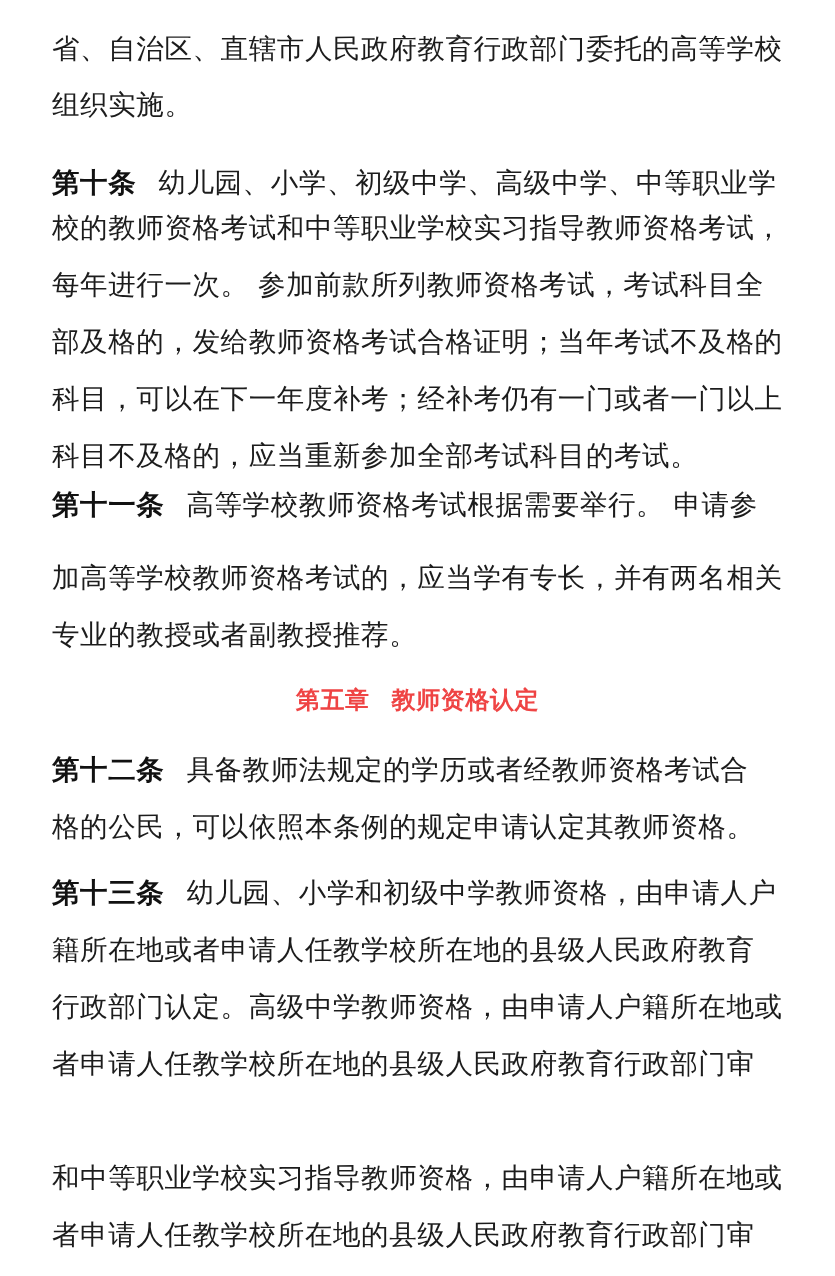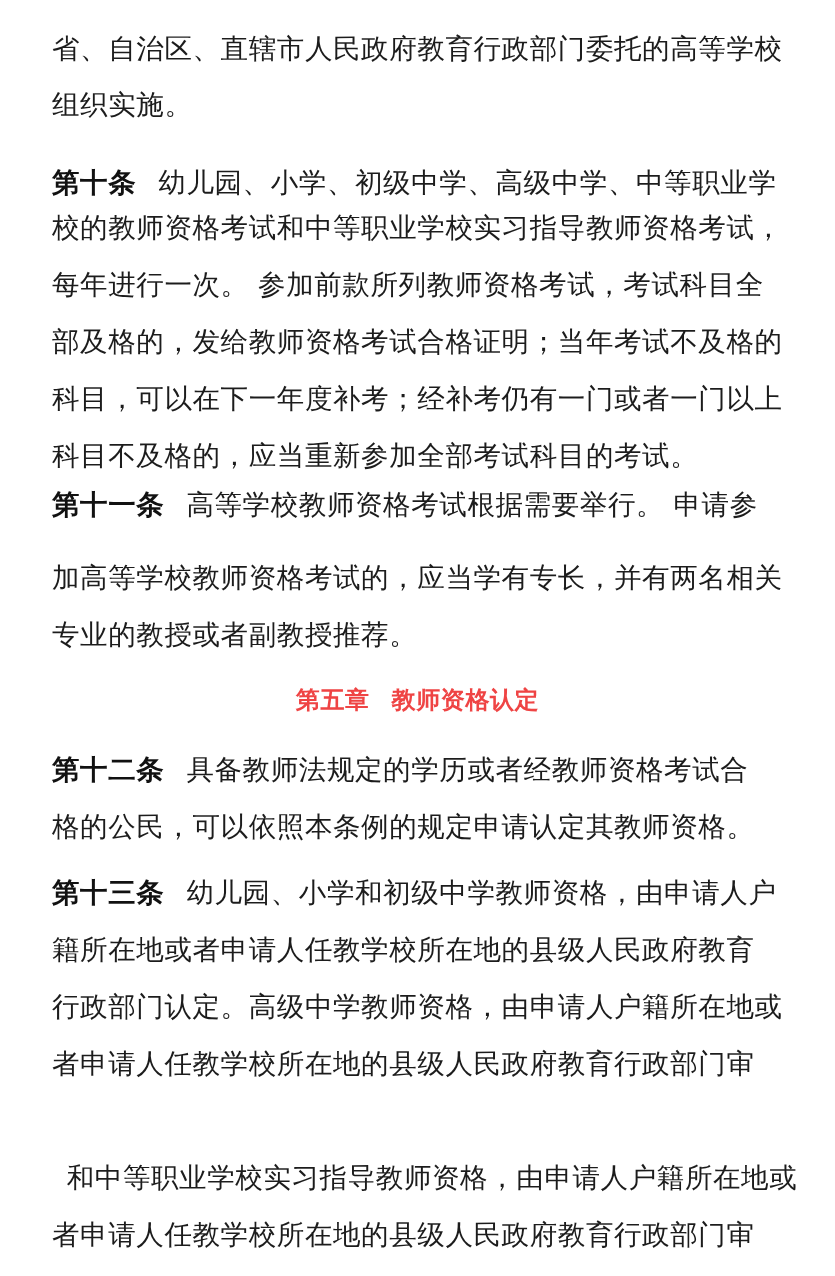--- a/index.html
+++ b/index.html
@@ -82,16 +82,16 @@
     <span class="art-label">第十二条</span><span>具备教师法规定的学历或者经教师资格考试合</span>
   </div>
   <div class="line" style="top:808px;">格的公民，可以依照本条例的规定申请认定其教师资格。</div>
 
   <div class="line" style="top:874px;">
     <span class="art-label">第十三条</span><span>幼儿园、小学和初级中学教师资格，由申请人户</span>
   </div>
   <div class="line" style="top:931px;">籍所在地或者申请人任教学校所在地的县级人民政府教育</div>
   <div class="line" style="top:988px;">行政部门认定。高级中学教师资格，由申请人户籍所在地或</div>
   <div class="line" style="top:1045px;">者申请人任教学校所在地的县级人民政府教育行政部门审</div>
-  <div class="line" style="top:1159px;text-align:center;">和中等职业学校实习指导教师资格，由申请人户籍所在地或</div>
+  <div class="line" style="top:1159px;">和中等职业学校实习指导教师资格，由申请人户籍所在地或</div>
   <div class="line" style="top:1216px;">者申请人任教学校所在地的县级人民政府教育行政部门审</div>
 
 </div>
 
 </body></html>

